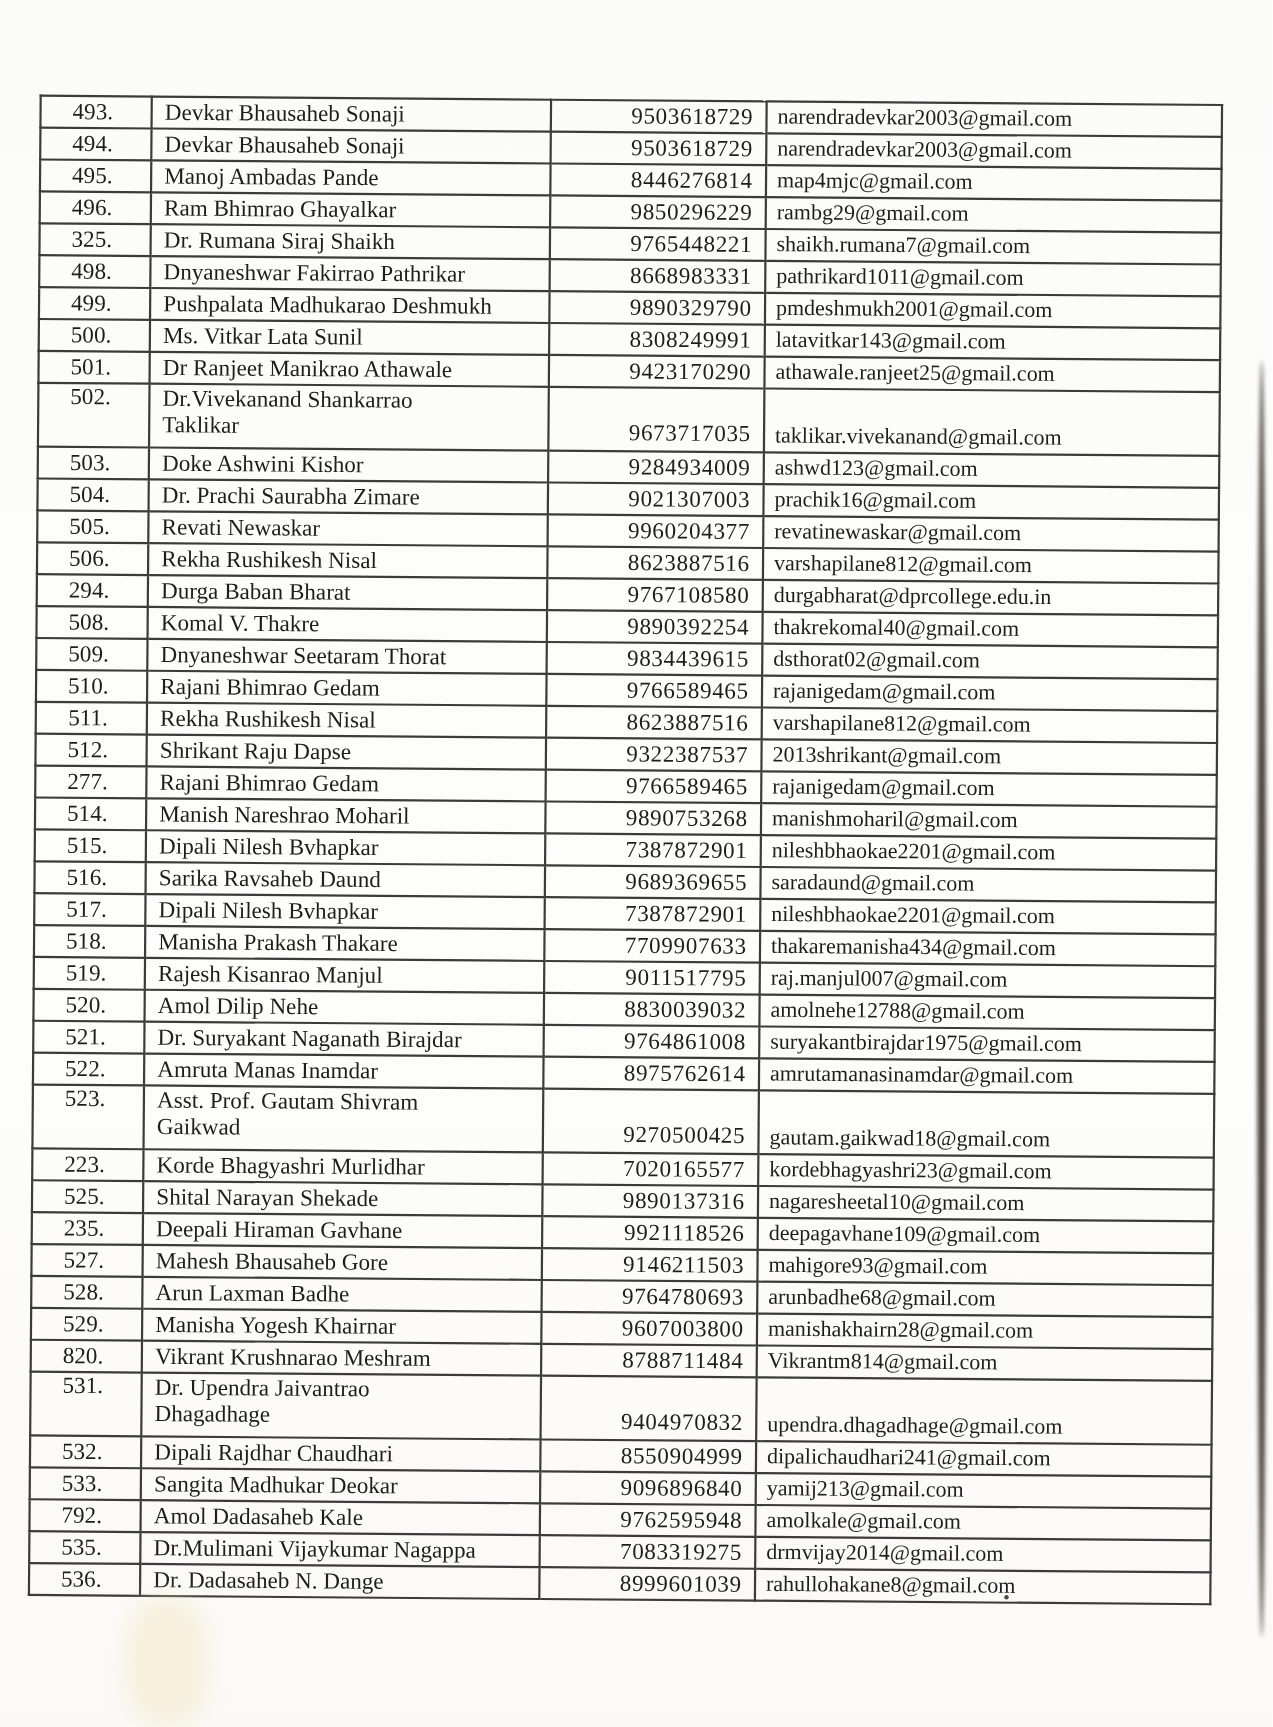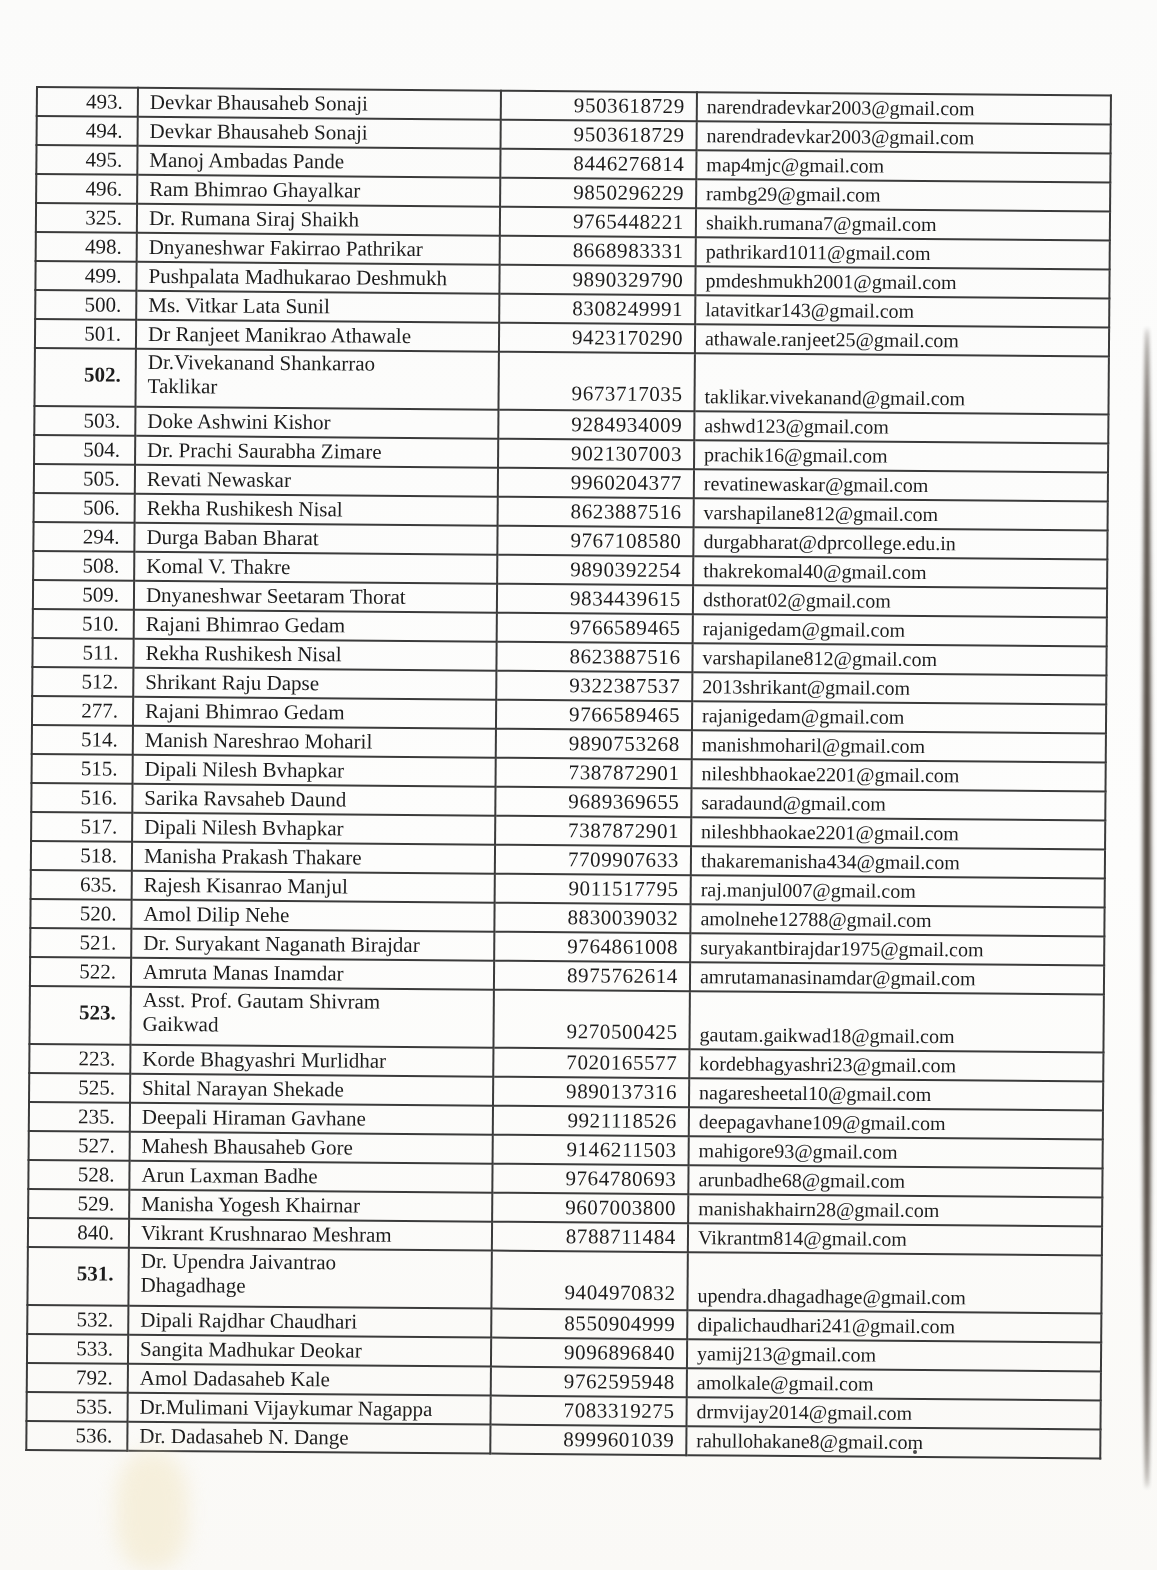--- a/index.html
+++ b/index.html
@@ -36,37 +36,37 @@
     padding: 0 8px;
     font-size: 21px;
     line-height: 1.12;
     overflow: hidden;
     white-space: nowrap;
     vertical-align: middle;
   }
   tr { height: 29px; }
   tr.two-line { height: 58px; }
   td.c-sr {
-    text-align: right;
+    text-align: center;
     padding-right: 14px;
   }
   td.c-name {
     white-space: pre-line;
     padding-left: 11px;
   }
   td.c-phone {
     text-align: right;
     padding-right: 11px;
     letter-spacing: 0.6px;
   }
   td.c-email {
     font-size: 20px;
     padding-left: 9px;
   }
-  tr.two-line td.c-sr   { vertical-align: top; padding-top: 14px; font-weight: bold; }
+  tr.two-line td.c-sr   { vertical-align: top; padding-top: 0; }
   tr.two-line td.c-name { vertical-align: top; padding-top: 1px; }
   tr.two-line td.c-phone,
   tr.two-line td.c-email { vertical-align: bottom; padding-bottom: 3px; }
 
   
   .scan-edge-shadow {
     position: absolute;
     left: 1143px; top: 328px;
     width: 8px; height: 1160px;
     background: #281e15;
@@ -257,21 +257,21 @@
     <td class="c-phone">7387872901</td>
     <td class="c-email">nileshbhaokae2201@gmail.com</td>
   </tr>
           <tr>
     <td class="c-sr">518.</td>
     <td class="c-name">Manisha Prakash Thakare</td>
     <td class="c-phone">7709907633</td>
     <td class="c-email">thakaremanisha434@gmail.com</td>
   </tr>
           <tr>
-    <td class="c-sr">635.</td>
+    <td class="c-sr">519.</td>
     <td class="c-name">Rajesh Kisanrao Manjul</td>
     <td class="c-phone">9011517795</td>
     <td class="c-email">raj.manjul007@gmail.com</td>
   </tr>
           <tr>
     <td class="c-sr">520.</td>
     <td class="c-name">Amol Dilip Nehe</td>
     <td class="c-phone">8830039032</td>
     <td class="c-email">amolnehe12788@gmail.com</td>
   </tr>
@@ -324,21 +324,21 @@
     <td class="c-phone">9764780693</td>
     <td class="c-email">arunbadhe68@gmail.com</td>
   </tr>
           <tr>
     <td class="c-sr">529.</td>
     <td class="c-name">Manisha Yogesh Khairnar</td>
     <td class="c-phone">9607003800</td>
     <td class="c-email">manishakhairn28@gmail.com</td>
   </tr>
           <tr>
-    <td class="c-sr">840.</td>
+    <td class="c-sr">820.</td>
     <td class="c-name">Vikrant Krushnarao Meshram</td>
     <td class="c-phone">8788711484</td>
     <td class="c-email">Vikrantm814@gmail.com</td>
   </tr>
           <tr class="two-line">
     <td class="c-sr">531.</td>
     <td class="c-name">Dr. Upendra Jaivantrao
 Dhagadhage</td>
     <td class="c-phone">9404970832</td>
     <td class="c-email">upendra.dhagadhage@gmail.com</td>

